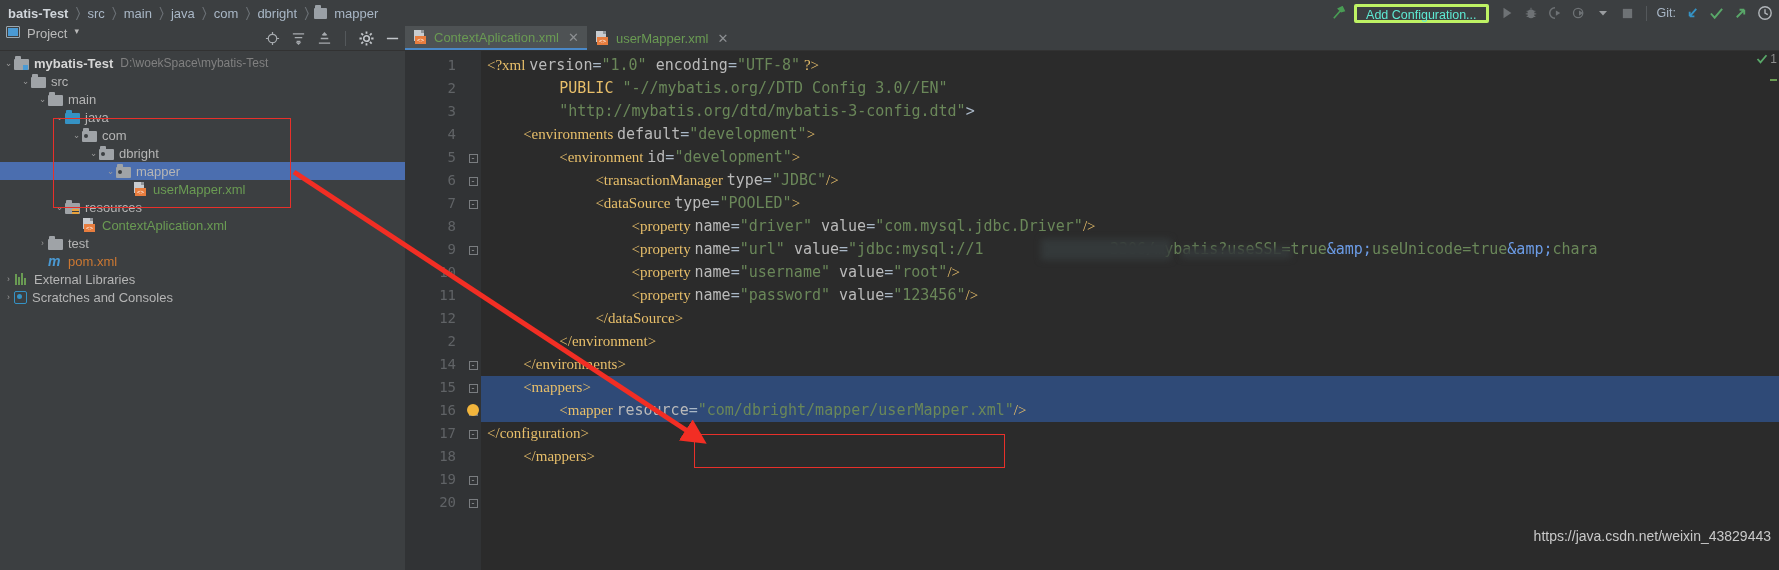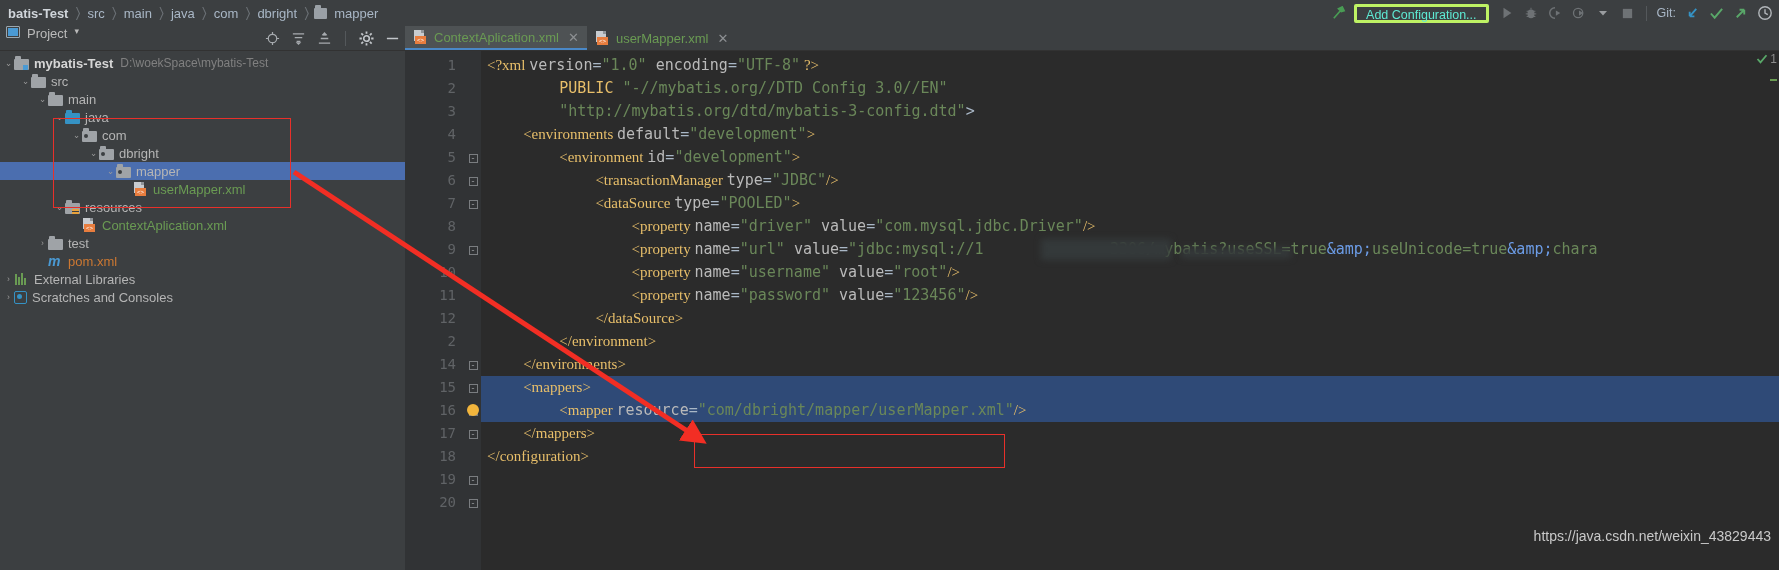--- a/index.html
+++ b/index.html
@@ -448,22 +448,22 @@
           <div class="cl"><span class="plain">            </span><span class="tagname">&lt;dataSource </span><span class="attr">type</span><span class="punc">=</span><span class="str">"POOLED"</span><span class="tagname">&gt;</span></div>
           <div class="cl"><span class="plain">                </span><span class="tagname">&lt;property </span><span class="attr">name</span><span class="punc">=</span><span class="str">"driver"</span><span class="plain"> </span><span class="attr">value</span><span class="punc">=</span><span class="str">"com.mysql.jdbc.Driver"</span><span class="tagname">/&gt;</span></div>
           <div class="cl"><span class="plain">                </span><span class="tagname">&lt;property </span><span class="attr">name</span><span class="punc">=</span><span class="str">"url"</span><span class="plain"> </span><span class="attr">value</span><span class="punc">=</span><span class="str">"jdbc:mysql://1</span><span class="str">              </span><span class="str">3306/mybatis?useSSL=true</span><span class="ent">&amp;amp;</span><span class="str">useUnicode=true</span><span class="ent">&amp;amp;</span><span class="str">chara</span><div class="blur" style="left: 560px; top: 1px; width: 130px; height: 21px;"></div><div class="blur" style="left: 700px; top: 10px; width: 110px; height: 10px;"></div></div>
           <div class="cl"><span class="plain">                </span><span class="tagname">&lt;property </span><span class="attr">name</span><span class="punc">=</span><span class="str">"username"</span><span class="plain"> </span><span class="attr">value</span><span class="punc">=</span><span class="str">"root"</span><span class="tagname">/&gt;</span></div>
           <div class="cl"><span class="plain">                </span><span class="tagname">&lt;property </span><span class="attr">name</span><span class="punc">=</span><span class="str">"password"</span><span class="plain"> </span><span class="attr">value</span><span class="punc">=</span><span class="str">"123456"</span><span class="tagname">/&gt;</span></div>
           <div class="cl"><span class="plain">            </span><span class="tagname">&lt;/dataSource&gt;</span></div>
           <div class="cl"><span class="plain">        </span><span class="tagname">&lt;/environment&gt;</span></div>
           <div class="cl"><span class="plain">    </span><span class="tagname">&lt;/environments&gt;</span></div>
           <div class="cl hl"><span class="plain">    </span><span class="tagname">&lt;mappers&gt;</span></div>
           <div class="cl hl"><span class="lightbulb"></span><span class="plain">        </span><span class="tagname">&lt;mapper </span><span class="attr">resource</span><span class="punc">=</span><span class="str">"com/dbright/mapper/userMapper.xml"</span><span class="tagname">/&gt;</span></div>
+          <div class="cl"><span class="tagname">&lt;/configuration&gt;</span></div>
           <div class="cl"><span class="plain">    </span><span class="tagname">&lt;/mappers&gt;</span></div>
-          <div class="cl"><span class="tagname">&lt;/configuration&gt;</span></div>
         </div>
       <div id="scrollbar-marks">
         <div class="mark" style="top:2px;background:#6a9b53;"></div>
       </div>
     </div>
     <div id="inspect">
       <svg width="12" height="12" viewBox="0 0 16 16">
           <path d="M2 8 L6 12.5 L14 3" stroke="#59a869" stroke-width="2.4" fill="none"></path>
         </svg>
       <span style="color:#8c8c8c;">1</span>

